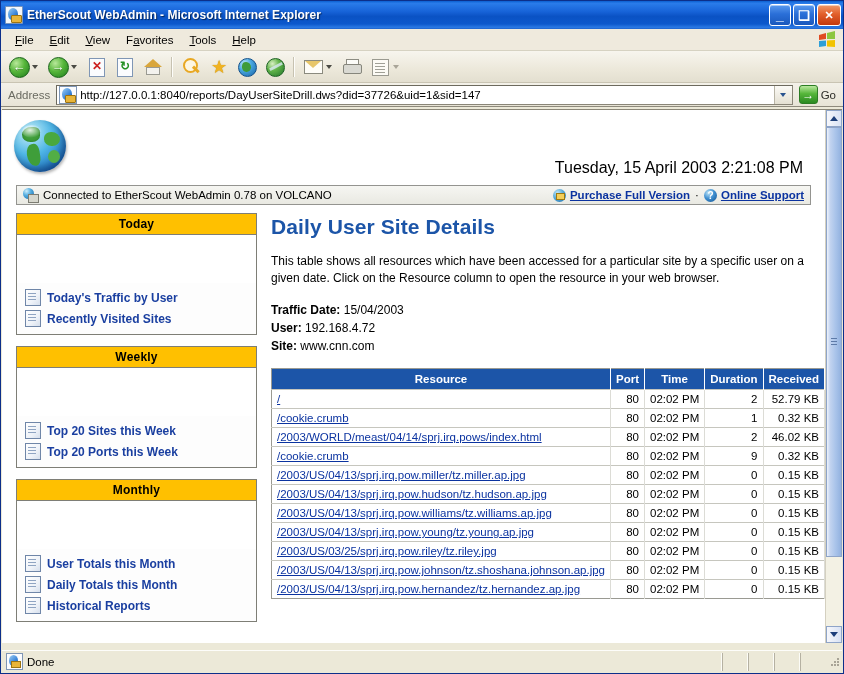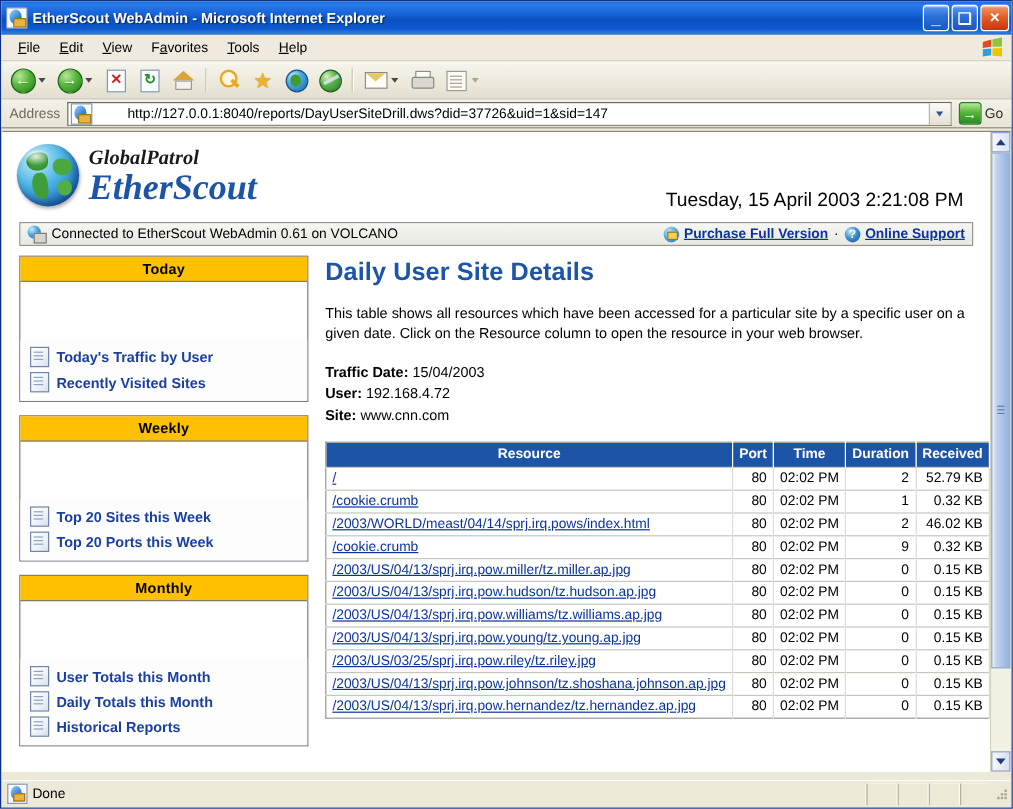--- a/index.html
+++ b/index.html
@@ -277,21 +277,20 @@
   .addr-box {
     flex: 1 1 auto;
     height: 20px;
     background: #fff;
     border: 1px solid #8a8678;
     border-top-color: #6d6a5e;
     border-left-color: #6d6a5e;
     display: flex; align-items: center;
     box-sizing: border-box;
     min-width: 0;
-    gap: 26px;
   }
   .addr-ieicon {
     width: 16px; height: 16px; flex: none;
     margin: 0 3px 0 2px;
     position: relative;
     background: #fbfcfe; border: 1px solid #7f96b5;
   }
   .addr-ieicon:before {
     content:""; position:absolute; left:2px; top:1px;
     width:10px; height:12px;
@@ -848,33 +847,29 @@
       <div class="page-inner">
 
         <div class="brand">
           <div class="globe-logo">
             <span class="c1"></span>
               <span class="c2"></span>
               <span class="c3"></span>
             <span class="c4"></span>
               <span class="gloss"></span>
           </div>
-          <div class="brand-text">
-            <div class="brand-top">GlobalPatrol</div>
-            <div class="brand-main">EtherScout</div>
-          </div>
           <div class="timestamp">Tuesday, 15 April 2003 2:21:08 PM</div>
         </div>
 
         <div class="connbar">
           <span class="conn-ico">
             <span class="gl"></span>
               <span class="pc"></span>
           </span>
-          <span>Connected to EtherScout WebAdmin 0.61 on VOLCANO</span>
+          <span>Connected to EtherScout WebAdmin 0.78 on VOLCANO</span>
           <span class="conn-links">
             <span class="mini-ico cart"></span>
             <a class="wlink" href="#">Purchase Full Version</a>
             <span class="dotsep">·</span>
             <span class="mini-ico q">?</span>
             <a class="wlink" href="#">Online Support</a>
           </span>
         </div>
 
         <div class="body-cols">

